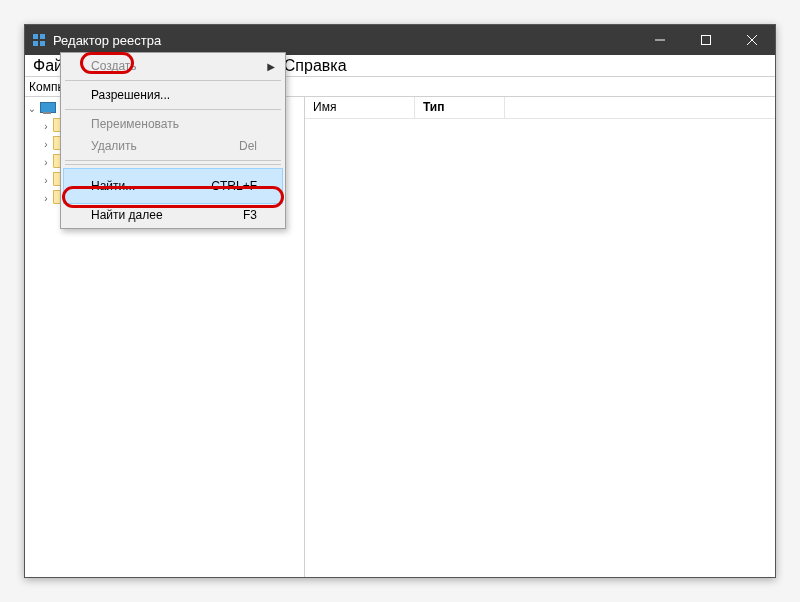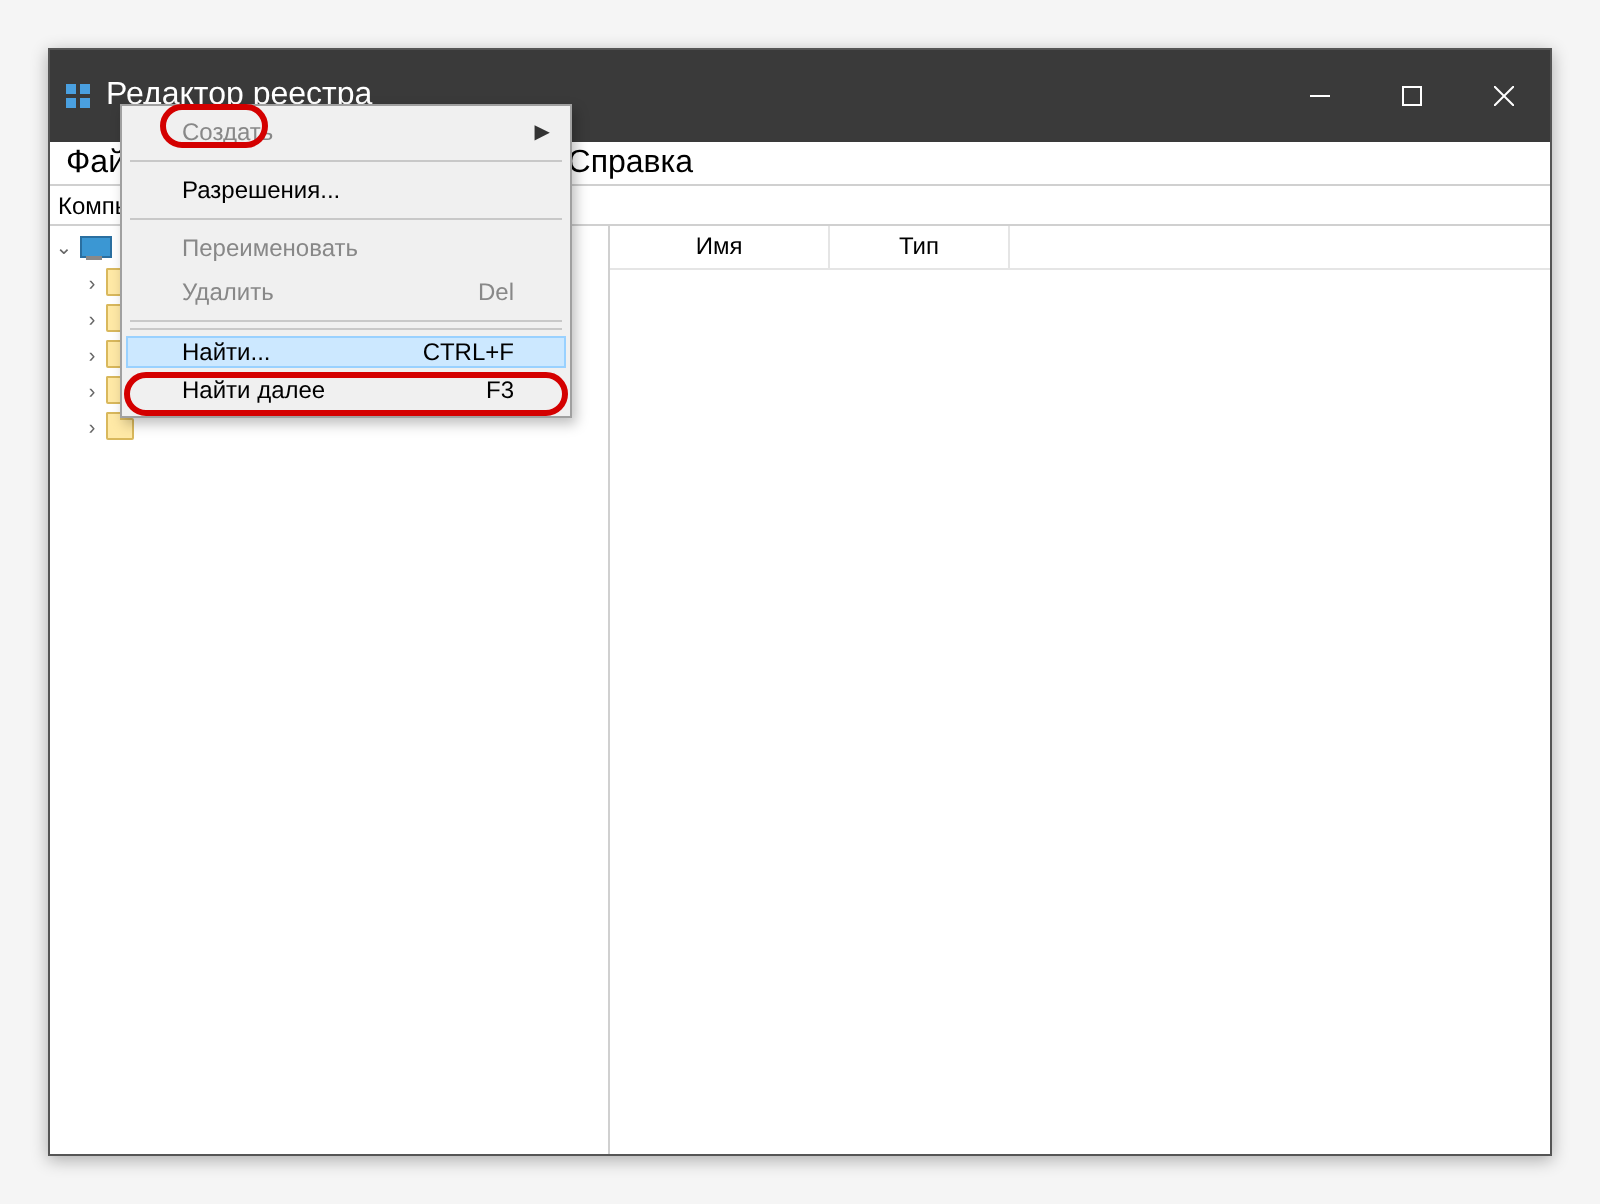--- a/index.html
+++ b/index.html
@@ -1,49 +1,49 @@
 <!DOCTYPE html>
 <html><head>
 <meta charset="utf-8">
 <style>
   * { box-sizing: border-box; margin: 0; padding: 0; font-family: "Segoe UI", Tahoma, sans-serif; }
   body { background: #f5f5f5; width: 800px; height: 602px; position: relative; overflow: hidden; }
   .window { position: absolute; left: 24px; top: 24px; width: 752px; height: 554px; border: 1px solid #555; box-shadow: 0 2px 8px rgba(0,0,0,.3); background: #fff; display: flex; flex-direction: column; }
-  .titlebar { height: 46px; background: #3a3a3a; color: #fff; display: flex; align-items: center; font-size: 16px; }
+  .titlebar { height: 30px; background: #3a3a3a; color: #fff; display: flex; align-items: center; font-size: 13px; }
   .titlebar .icon-slot { width: 28px; display: flex; justify-content: center; }
   .titlebar .title { flex: 1; }
   .win-controls { display: flex; }
   .win-btn { width: 46px; height: 30px; display: flex; align-items: center; justify-content: center; color: #fff; }
   .menubar { height: 22px; background: #fff; border-bottom: 1px solid #d0d0d0; display: flex; align-items: stretch; font-size: 16px; color: #000; position: relative; }
   .menu-item { padding: 0 8px; display: flex; align-items: center; cursor: default; }
   .menu-item.active { background: #cce8ff; border: 1px solid #99d1ff; padding: 0 7px; }
   .highlight-oval { position: absolute; border: 3px solid #d40000; border-radius: 12px; pointer-events: none; }
   .addrbar { height: 20px; background: #fff; border-bottom: 1px solid #d0d0d0; font-size: 12px; padding-left: 4px; display: flex; align-items: center; }
   .content { flex: 1; display: flex; min-height: 0; }
   .tree-pane { width: 280px; border-right: 1px solid #d0d0d0; background: #fff; font-size: 12px; padding-top: 2px; overflow: hidden; }
   .tree-row { display: flex; align-items: center; height: 18px; }
   .tw { width: 14px; text-align: center; color: #666; font-size: 10px; user-select: none; }
   .pc-icon { width: 16px; height: 12px; display: inline-block; position: relative; }
   .pc-icon::before { content: ''; position: absolute; left: 1px; top: 0; width: 14px; height: 9px; background: #3b97d3; border: 1px solid #2a6fa0; }
   .pc-icon::after { content: ''; position: absolute; left: 4px; top: 10px; width: 8px; height: 2px; background: #888; }
   .folder-icon { width: 14px; height: 11px; background: #ffe9a6; border: 1px solid #d9b85c; border-radius: 1px; display: inline-block; position: relative; }
   .folder-icon::before { content: ''; position: absolute; left: -1px; top: -4px; width: 6px; height: 3px; background: #ffe9a6; border: 1px solid #d9b85c; border-bottom: none; border-radius: 1px 1px 0 0; }
   .list-pane { flex: 1; background: #fff; display: flex; flex-direction: column; }
   .list-header { height: 22px; display: flex; border-bottom: 1px solid #e5e5e5; font-size: 12px; }
-  .col { padding: 3px 8px; border-right: 1px solid #e5e5e5; text-align: center; }
+  .col { padding: 3px 8px; border-right: 1px solid #e5e5e5; }
   .col.name { width: 110px; }
-  .col.type { width: 90px; }
+  .col.type { width: 90px; font-weight: bold; }
   .col.value { flex: 1; border-right: none; }
   .dropdown { position: absolute; left: 60px; top: 52px; width: 226px; background: #f0f0f0; border: 1px solid #a0a0a0; box-shadow: 2px 3px 6px rgba(0,0,0,.25); font-size: 12px; color: #000; padding: 2px; }
   .dd-row { height: 22px; display: flex; align-items: center; padding: 0 26px 0 28px; position: relative; }
   .dd-row.disabled { color: #888; }
   .dd-row .shortcut { margin-left: auto; }
   .dd-row .arrow { position: absolute; right: 8px; font-size: 10px; color: #333; }
   .dd-sep { height: 1px; background: #c8c8c8; margin: 3px 2px; }
-  .dd-row.hover { background: #cce8ff; border: 1px solid #99d1ff; padding: 0 25px 0 27px; height: 16px; text-align: center; }
+  .dd-row.hover { background: #cce8ff; border: 1px solid #99d1ff; padding: 0 25px 0 27px; height: 36px; text-align: center; }
 </style>
 </head>
 <body>
 
 <div class="window">
 
   <div class="titlebar">
     <span class="icon-slot">
       <svg width="14" height="14" viewBox="0 0 14 14">
           <rect x="1" y="1" width="5" height="5" fill="#4aa0e0"></rect>

